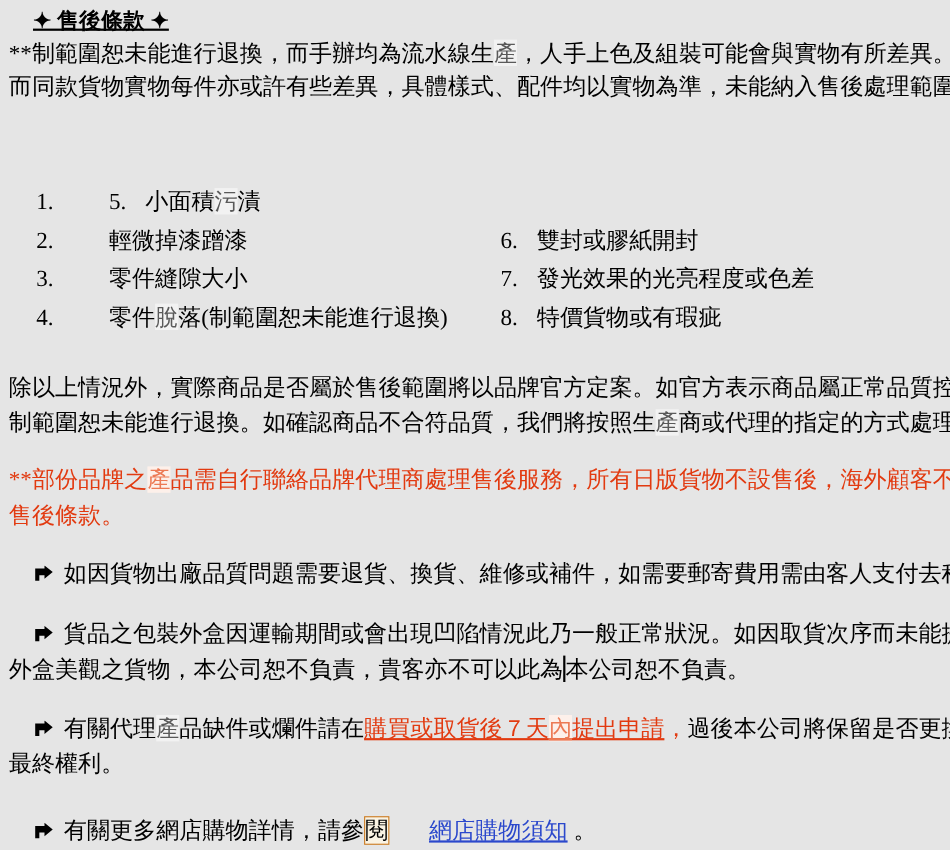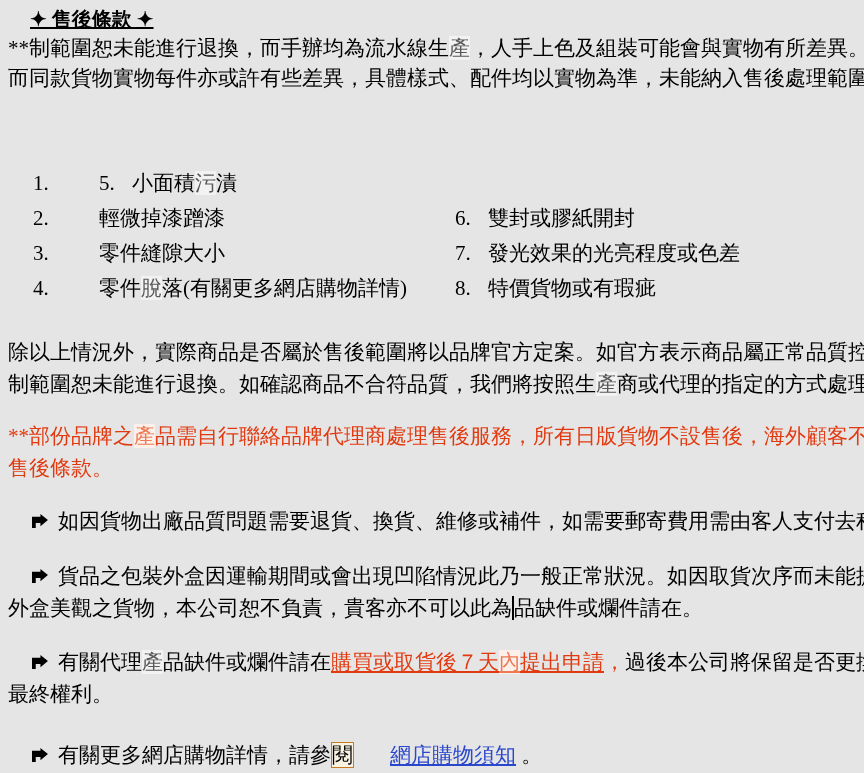--- a/index.html
+++ b/index.html
@@ -66,21 +66,21 @@
       <span class="t2"><span>雙封或膠紙開封</span><span class="fb"></span><span></span></span>
     </div>
     <div class="row">
       <span class="n1">3.</span>
       <span class="t1"><span>零件縫隙大小</span><span class="fb"></span><span></span></span>
       <span class="n2">7.</span>
       <span class="t2"><span>發光效果的光亮程度或色差</span><span class="fb"></span><span></span></span>
     </div>
     <div class="row">
       <span class="n1">4.</span>
-      <span class="t1"><span>零件</span><span class="fb">脫</span><span>落(有關更多網店購物詳情)</span></span>
+      <span class="t1"><span>零件</span><span class="fb">脫</span><span>落(制範圍恕未能進行退換)</span></span>
       <span class="n2">8.</span>
       <span class="t2"><span>特價貨物或有瑕疵</span><span class="fb"></span><span></span></span>
     </div>
   </div>
 
   <div class="block p-quality">
     <div class="line"><span>除以上情況外，實際商品是否屬於售後範圍將以品牌官方定案。如官方表示商品屬正常品質控</span></div>
     <div class="line"><span>制範圍恕未能進行退換。如確認商品不合符品質，我們將按照生</span><span class="fb">產</span><span>商或代理的指定的方式處理。</span></div>
   </div>
 
@@ -92,21 +92,21 @@
   <div class="block b-shipping">
     <span class="arrow"><svg width="19" height="15" viewBox="0 0 20 16">
           <path d="M2,15 L2,3 L11,3 L11,0 L19,6.5 L11,13 L11,9.5 L6,9.5 L6,15 Z" fill="#000"></path>
         </svg></span><span>如因貨物出廠品質問題需要退貨、換貨、維修或補件，如需要郵寄費用需由客人支付去程。</span>
   </div>
 
   <div class="block b-packaging">
     <div class="line indent"><span class="arrow"><svg width="19" height="15" viewBox="0 0 20 16">
             <path d="M2,15 L2,3 L11,3 L11,0 L19,6.5 L11,13 L11,9.5 L6,9.5 L6,15 Z" fill="#000"></path>
           </svg></span><span>貨品之包裝外盒因運輸期間或會出現凹陷情況此乃一般正常狀況。如因取貨次序而未能提取</span></div>
-    <div class="line"><span>外盒美觀之貨物，本公司恕不負責，貴客亦不可以此為</span><span class="caret"></span><span>品缺件或爛件請在。</span></div>
+    <div class="line"><span>外盒美觀之貨物，本公司恕不負責，貴客亦不可以此為</span><span class="caret"></span><span>本公司恕不負責。</span></div>
   </div>
 
   <div class="block b-defect">
     <div class="line indent"><span class="arrow"><svg width="19" height="15" viewBox="0 0 20 16">
             <path d="M2,15 L2,3 L11,3 L11,0 L19,6.5 L11,13 L11,9.5 L6,9.5 L6,15 Z" fill="#000"></path>
           </svg></span><span>有關代理</span><span class="fb">產</span><span>品缺件或爛件請在</span><a class="red-link"><span>購買或取貨後７天</span><span class="fbr">內</span><span>提出申請</span></a><span class="red-t">，</span><span>過後本公司將保留是否更換之</span></div>
     <div class="line"><span>最終權利。</span></div>
   </div>
 
   <div class="block b-more">

